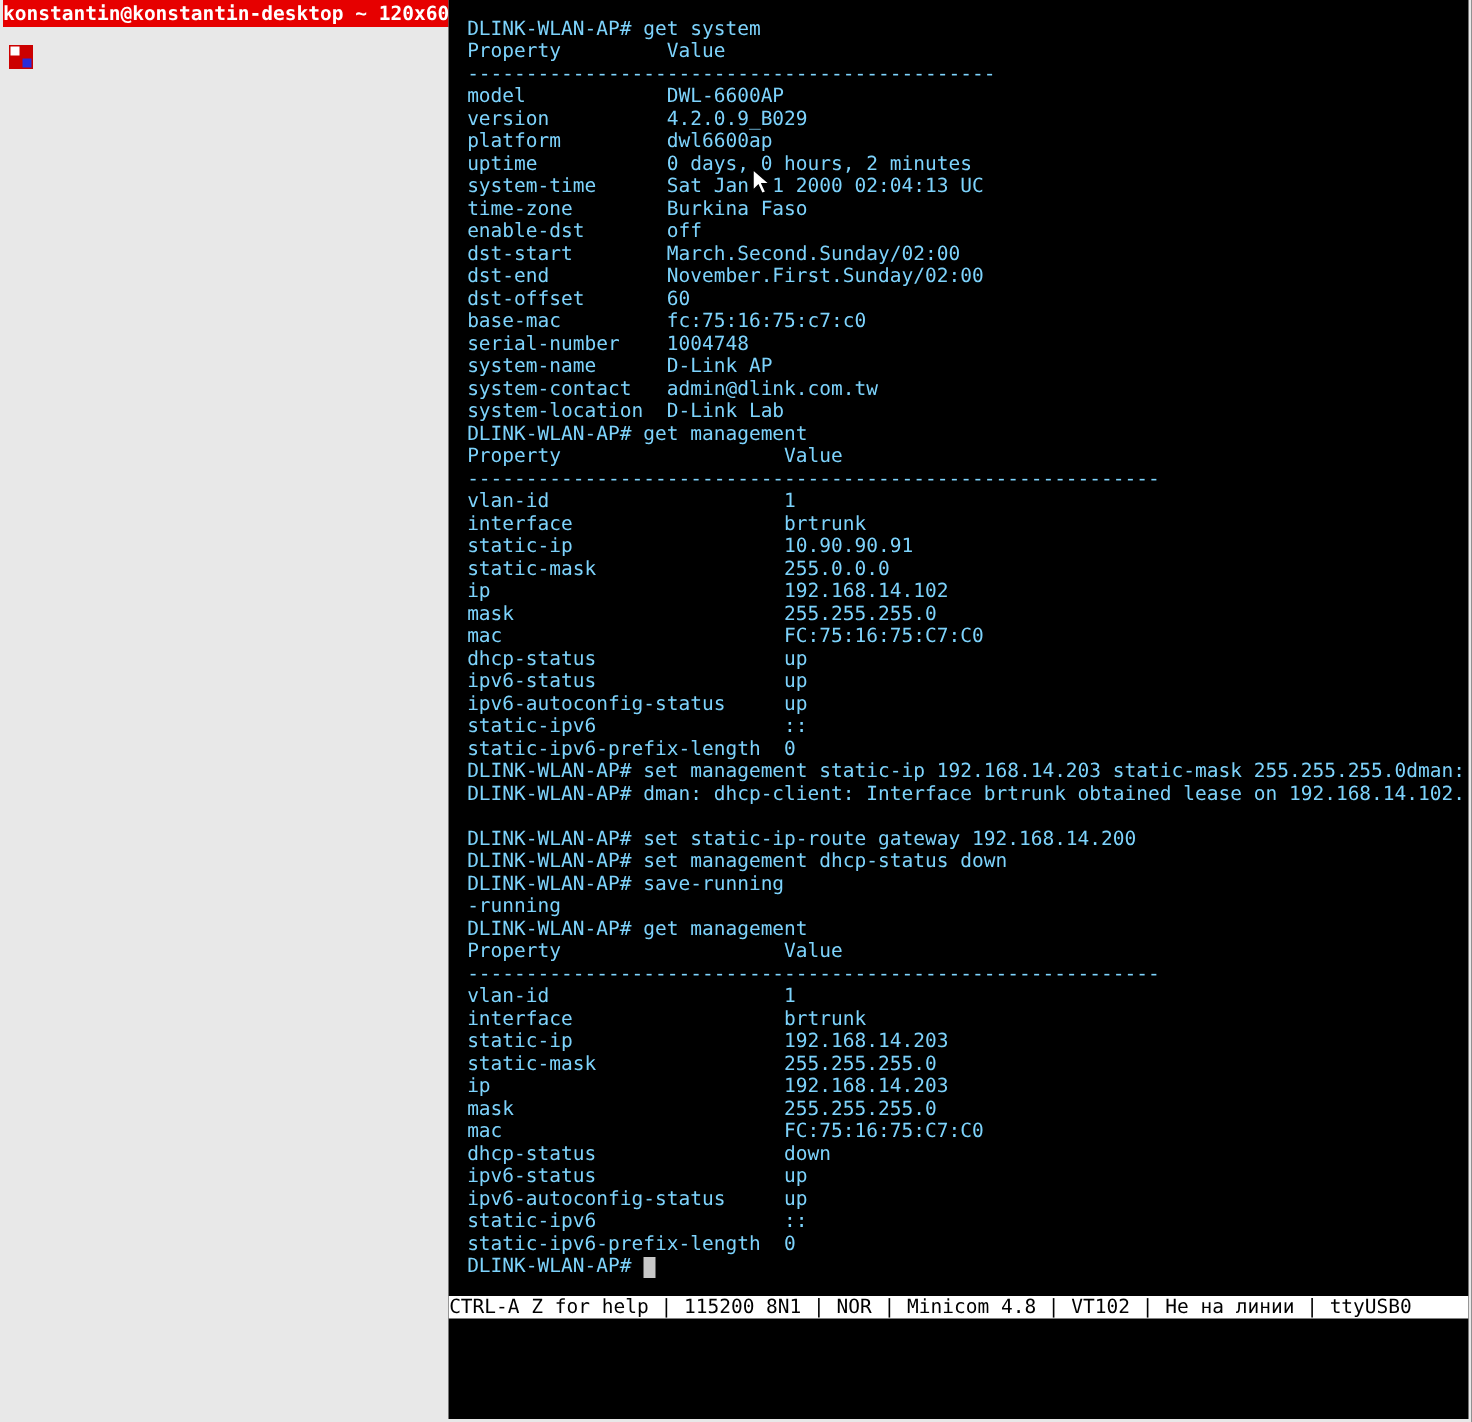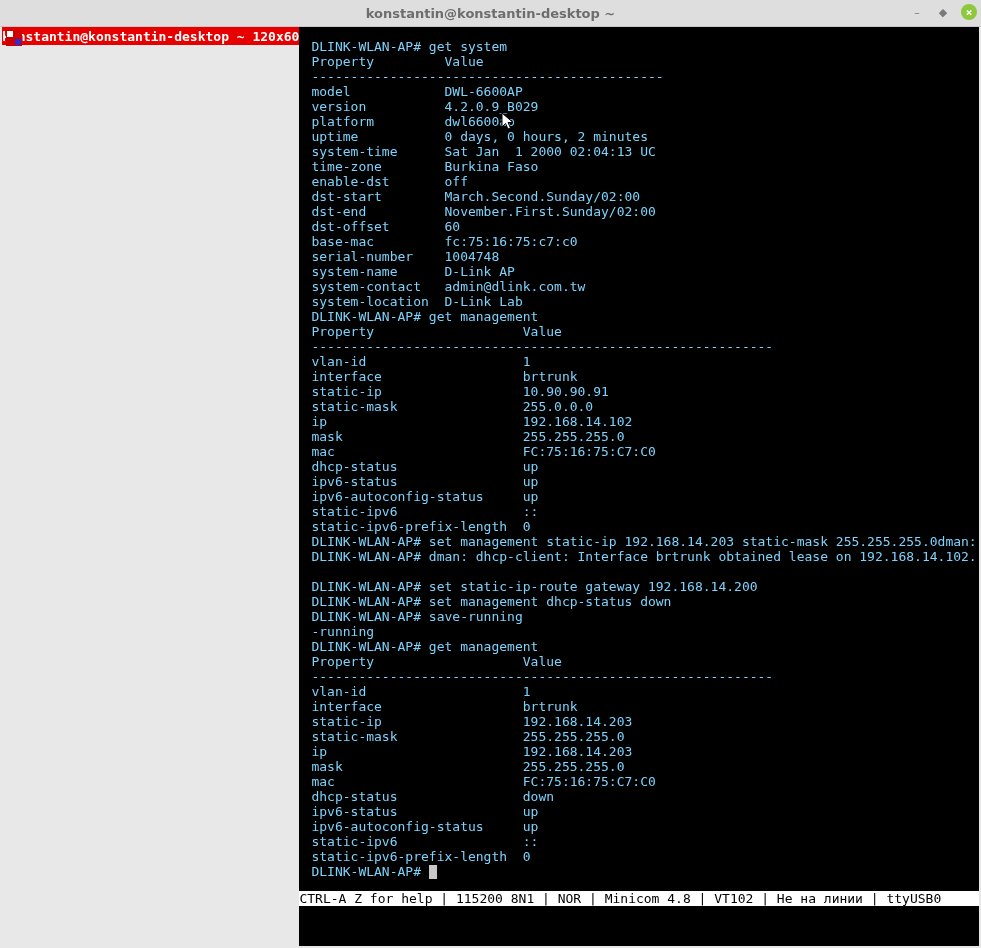--- a/index.html
+++ b/index.html
@@ -114,28 +114,20 @@
     position:absolute;
     left:501px;top:112px;
     pointer-events:none;
   }
 </style>
 </head>
 <body>
 
 <div class="window">
 
-  <div class="titlebar">
-    <span class="titlebar-text">konstantin@konstantin-desktop ~</span>
-    <div class="window-controls">
-      <div class="win-btn">–</div>
-      <div class="win-btn">◆</div>
-      <div class="win-close">×</div>
-    </div>
-  </div>
 
   <svg class="app-icon" viewBox="0 0 16 16">
     <rect x="0" y="0" width="16" height="16" fill="#cc0000"></rect>
     <rect x="1" y="1" width="6" height="6" fill="#ffffff"></rect>
     <rect x="9" y="9" width="6" height="6" fill="#2b2bd8"></rect>
   </svg>
 
   <div class="term-outer">
     <div class="term-titlebar">
       <span>konstantin@konstantin-desktop ~ 120x60</span>

